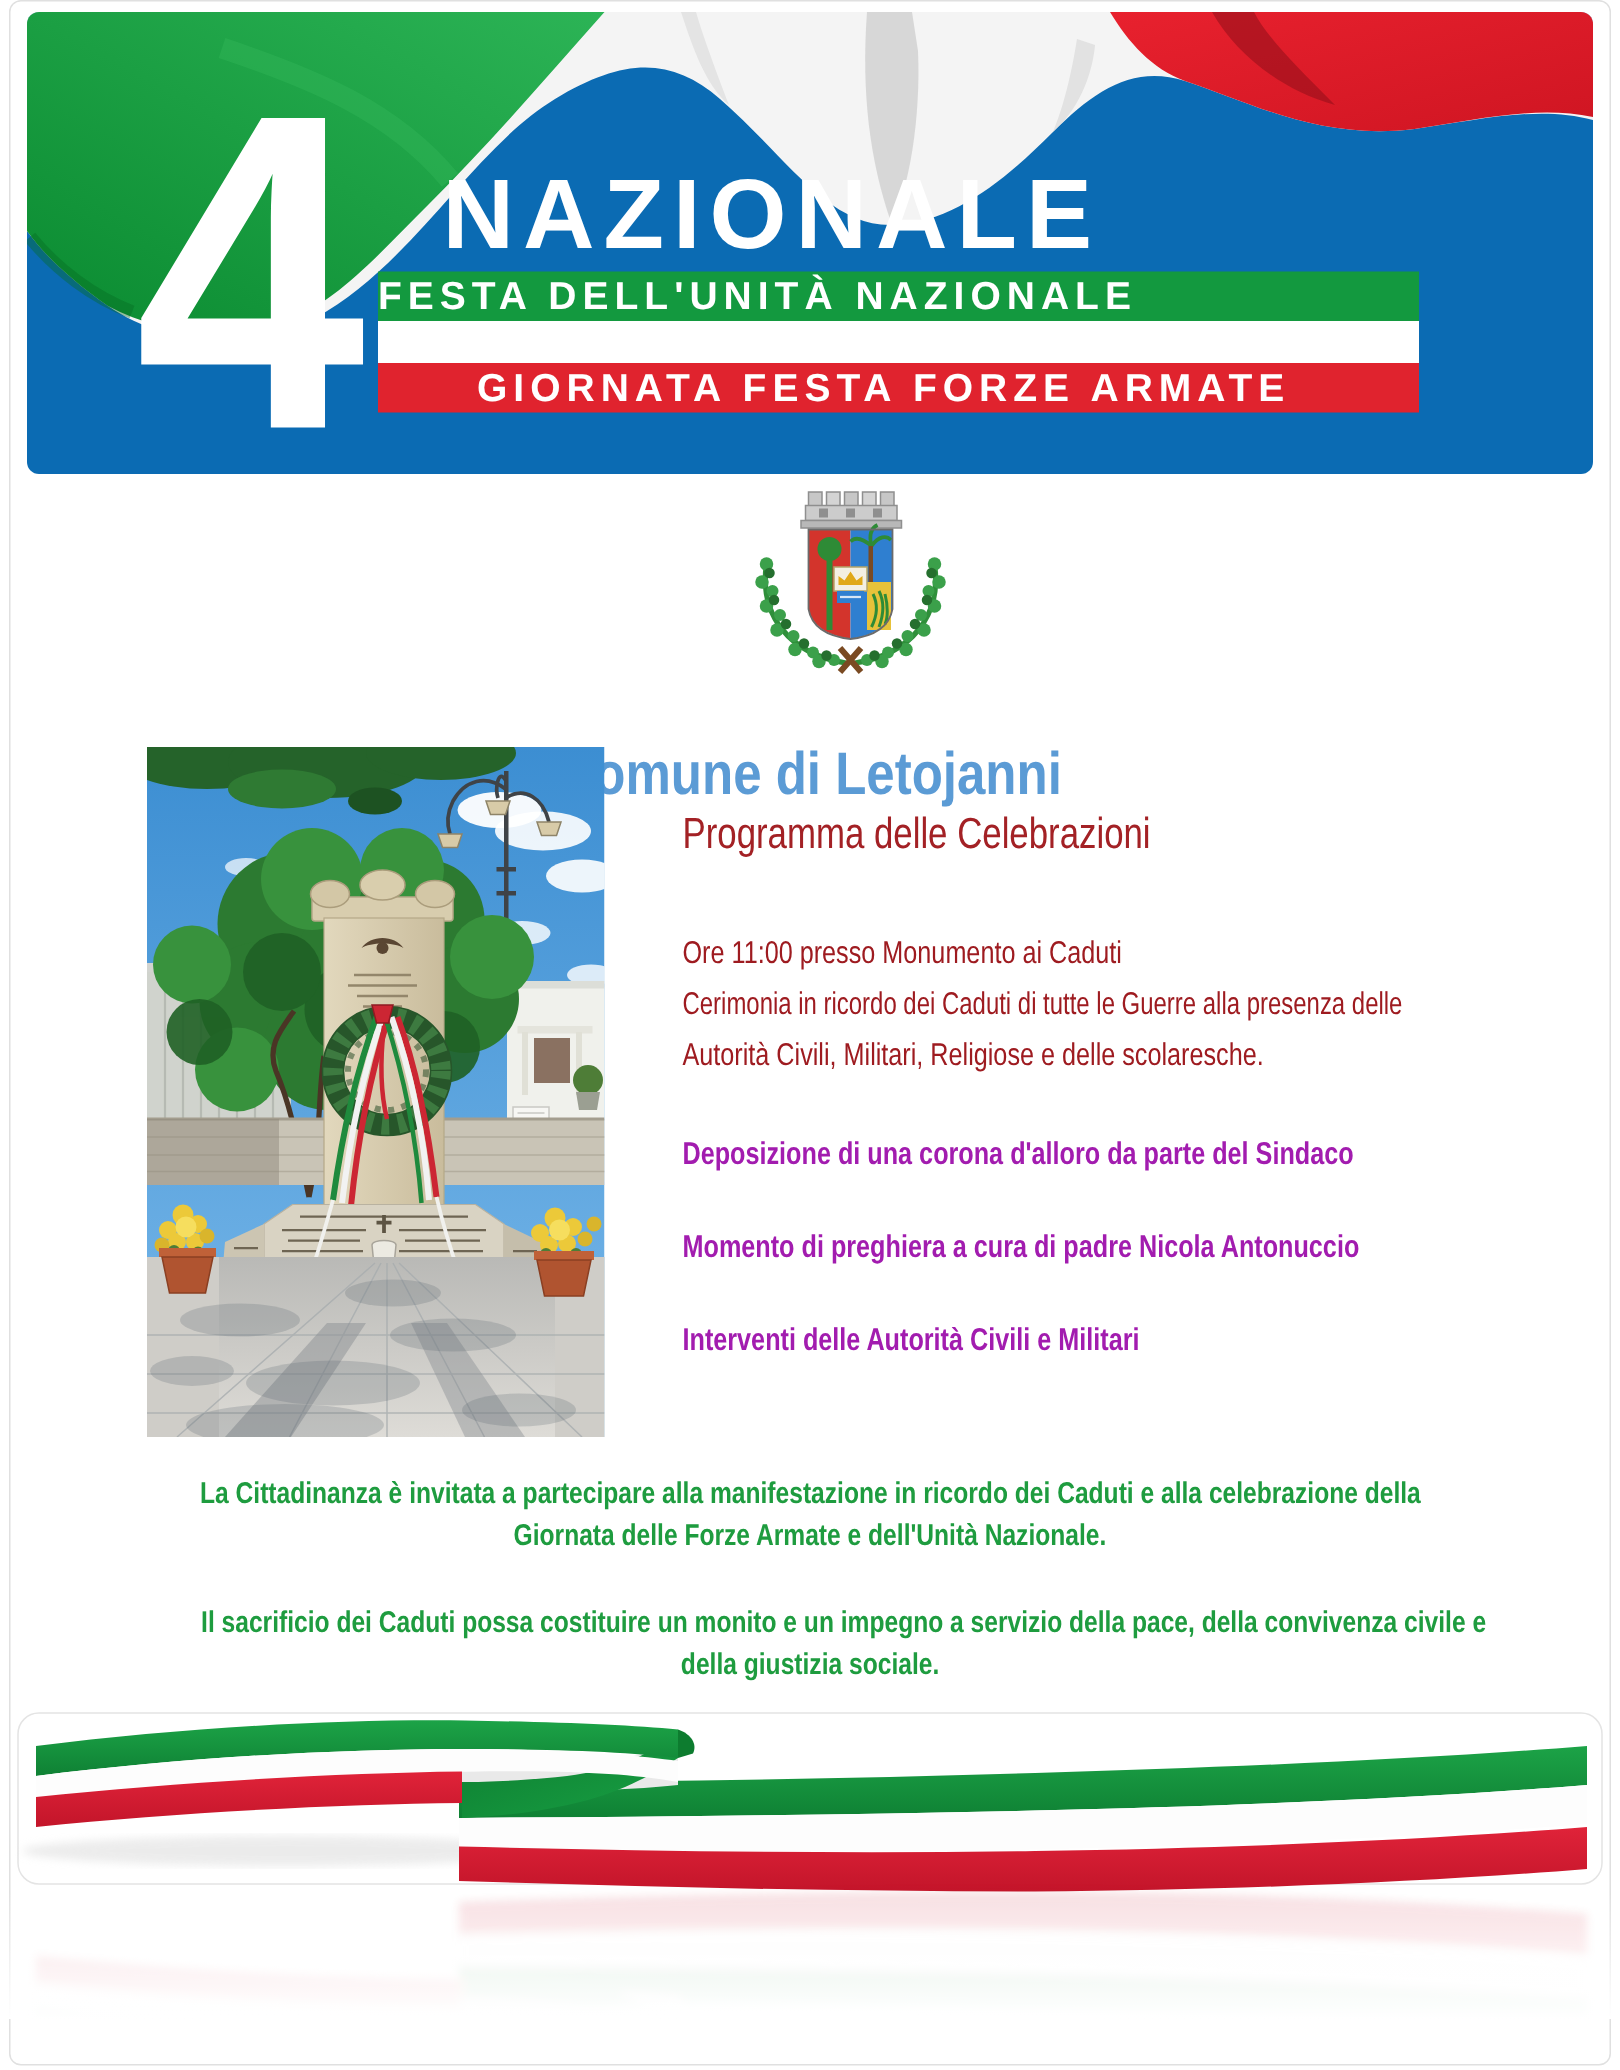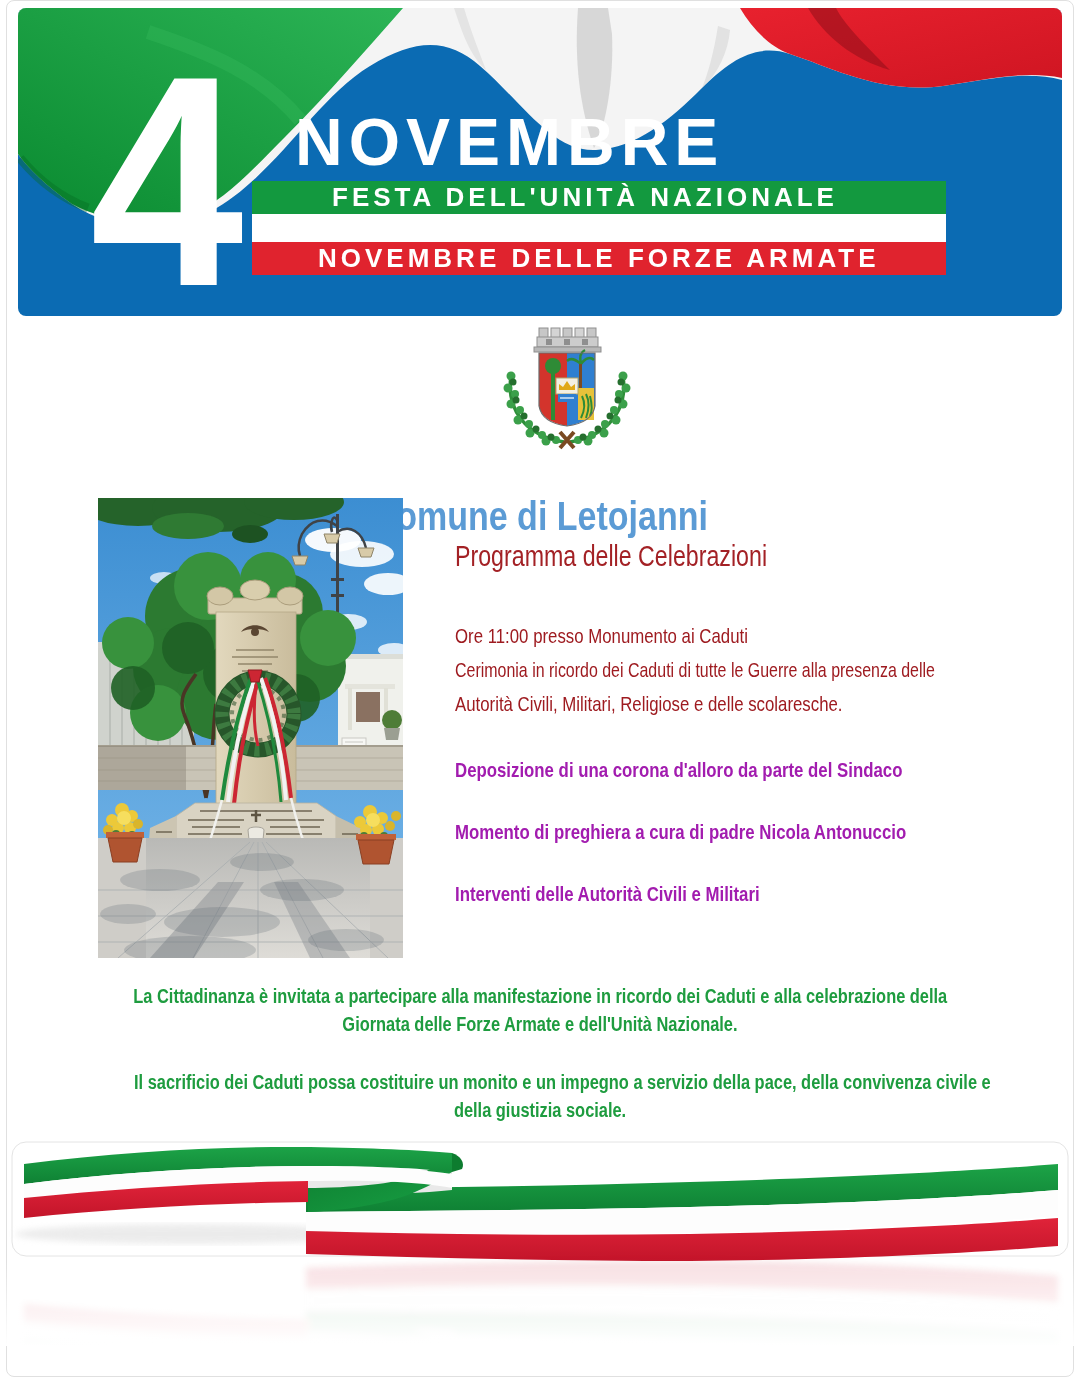--- a/index.html
+++ b/index.html
@@ -11,21 +11,21 @@
   
   .banner{position:absolute;left:18px;top:8px;width:1044px;height:308px;background:#0b6bb3;
           border-radius:8px;overflow:hidden;}
   .banner svg{position:absolute;left:0;top:0;}
   .big4{position:absolute;left:72px;top:28px;font-size:300px;line-height:290px;font-weight:bold;
         color:#ffffff;transform:scaleX(.92);transform-origin:0 0;}
   .novembre{position:absolute;left:277px;top:96px;font-size:66px;font-weight:bold;color:#ffffff;
             letter-spacing:6px;white-space:nowrap;}
   .bar{position:absolute;left:234px;width:694px;white-space:nowrap;font-weight:bold;color:#fff;}
   .bar-green{top:173px;height:33px;line-height:33px;background:#13993f;font-size:26px;
-             letter-spacing:4px;padding-left:80px;box-sizing:border-box;}
+             letter-spacing:4px;box-sizing:border-box;}
   .bar-white{top:206px;height:28px;background:#ffffff;}
   .bar-red{top:234px;height:33px;line-height:33px;background:#e0232e;font-size:26px;
            letter-spacing:4px;padding-left:66px;box-sizing:border-box;}
 
   
   .crest{position:absolute;left:482px;top:326px;}
   .comune{position:absolute;left:0;top:450px;width:1080px;text-align:center;
           font-size:40px;font-weight:bold;color:#5b9bd5;margin-top:44px;}
   .comune span{display:inline-block;transform:scaleX(.85);transform-origin:50% 50%;white-space:nowrap;}
 
@@ -79,24 +79,24 @@
       <path d="M 2,150 C 20,172 44,190 70,200" stroke="#066b24" stroke-width="9" opacity=".4" fill="none"></path>
       <path d="M 130,24 C 190,44 244,66 282,112" stroke="#45c86b" stroke-width="14" opacity=".22" fill="none"></path>
       <path d="M 722,0 H 1044 V 70 C 1006,62 966,72 925,78 C 862,86 815,60 772,46 C 750,38 734,20 722,0 Z" fill="url(#rGrad)"></path>
       <path d="M 790,0 C 806,28 836,52 872,62 C 846,36 826,16 818,0 Z" fill="#8f0f1a" opacity=".55"></path>
     </svg>
     <div class="bar bar-green">
       <span>FESTA DELL'UNITÀ NAZIONALE</span>
     </div>
     <div class="bar bar-white"></div>
     <div class="bar bar-red">
-      <span>NOVEMBRE DELLE FORZE ARMATE</span>
+      <span>GIORNATA FESTA FORZE ARMATE</span>
     </div>
     <div class="big4">4</div>
-    <div class="novembre">NOVEMBRE</div>
+    <div class="novembre">NAZIONALE</div>
   </div>
 
   <svg class="crest" width="170" height="124" viewBox="0 0 170 124">
 
     <g>
       <rect x="57" y="2" width="9" height="10" fill="#c7c7c7" stroke="#8f8f8f" stroke-width="1"></rect>
       <rect x="69" y="2" width="9" height="10" fill="#d4d4d4" stroke="#8f8f8f" stroke-width="1"></rect>
       <rect x="81" y="2" width="9" height="10" fill="#c7c7c7" stroke="#8f8f8f" stroke-width="1"></rect>
       <rect x="93" y="2" width="9" height="10" fill="#d4d4d4" stroke="#8f8f8f" stroke-width="1"></rect>
       <rect x="105" y="2" width="9" height="10" fill="#c7c7c7" stroke="#8f8f8f" stroke-width="1"></rect>

